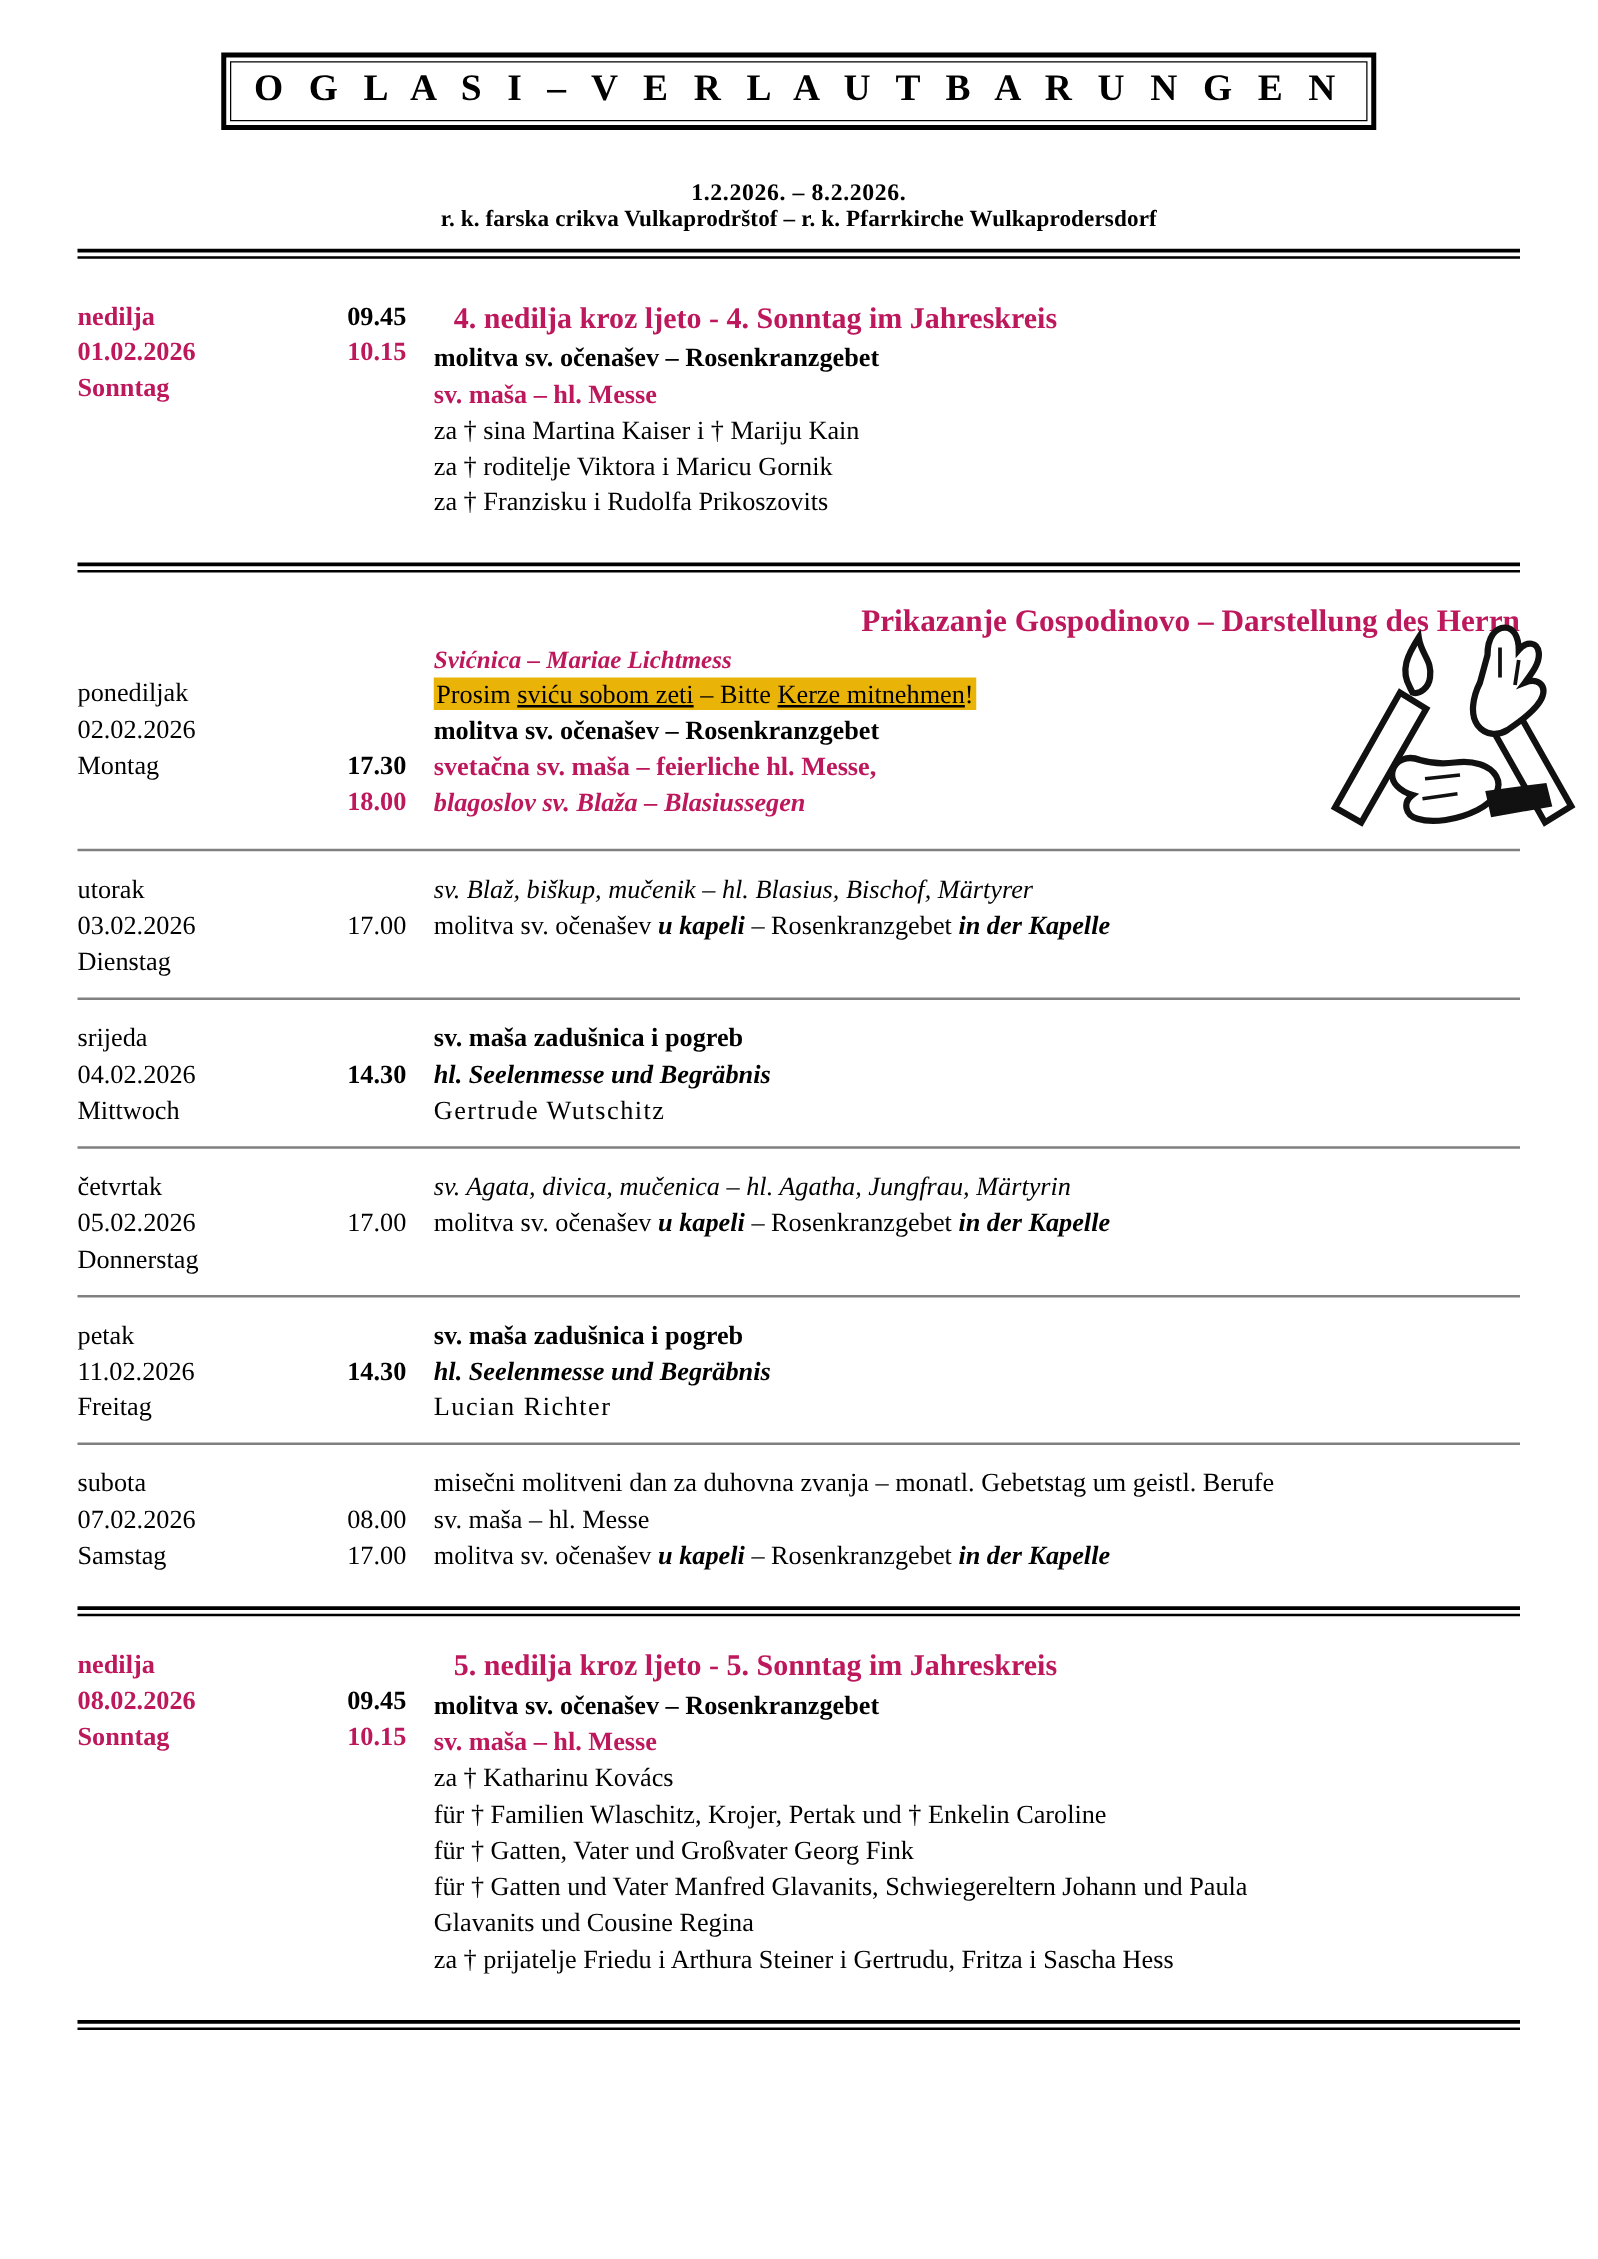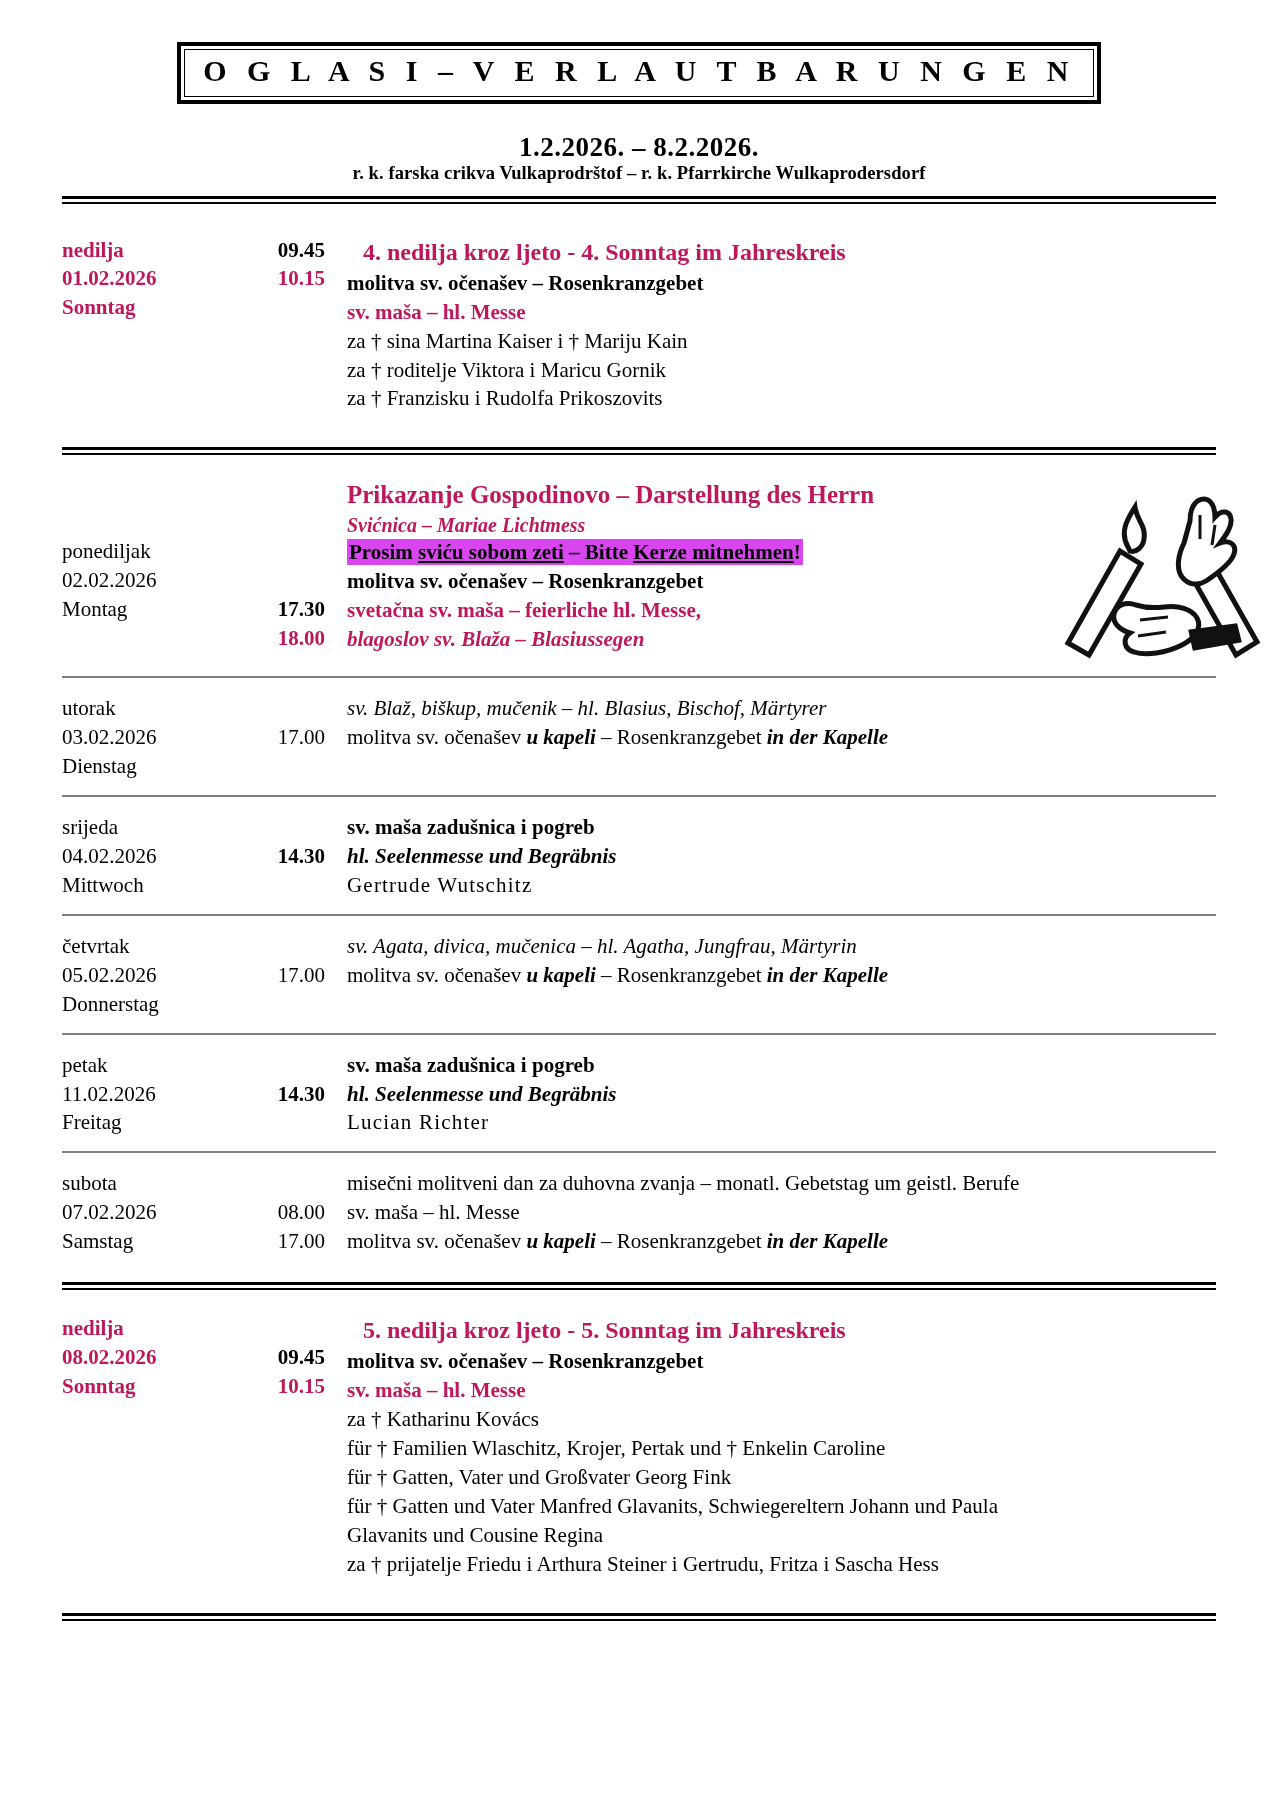--- a/index.html
+++ b/index.html
@@ -39,23 +39,23 @@
   }
   .title-text {
     font-size: 30px;
     font-weight: bold;
     letter-spacing: 6.5px;
     white-space: nowrap;
     line-height: 1.15;
   }
   .date-range {
     text-align: center;
-    font-size: 27px;
-    font-weight: bold;
-    margin-top: 28px;
+    font-size: 19px;
+    font-weight: bold;
+    margin-top: 40px;
     letter-spacing: 0.5px;
   }
   .parish-line {
     text-align: center;
     font-size: 18.5px;
     font-weight: bold;
     letter-spacing: 0.1px;
   }
 
   
@@ -107,30 +107,30 @@
   .red { color: #be185d; }
   .b { font-weight: bold; }
   .i { font-style: italic; }
   .bi { font-weight: bold; font-style: italic; }
 
   .spacer-sm { height: 14px; }
   .spacer-md { height: 22px; }
   .spacer-lg { height: 30px; }
 
   .hl {
-    background: #d946ef;
+    background: #eab308;
     padding: 1px 2px;
-    font-weight: bold;
   }
   .u { text-decoration: underline; }
 
   .big-feast {
     font-size: 25px;
     font-weight: bold;
     line-height: 1.3;
+    text-align: right;
   }
   .feast-sub {
     font-size: 20px;
     font-weight: bold;
     font-style: italic;
     line-height: 1.3;
   }
 
   .heading-line {
     font-size: 24px;

